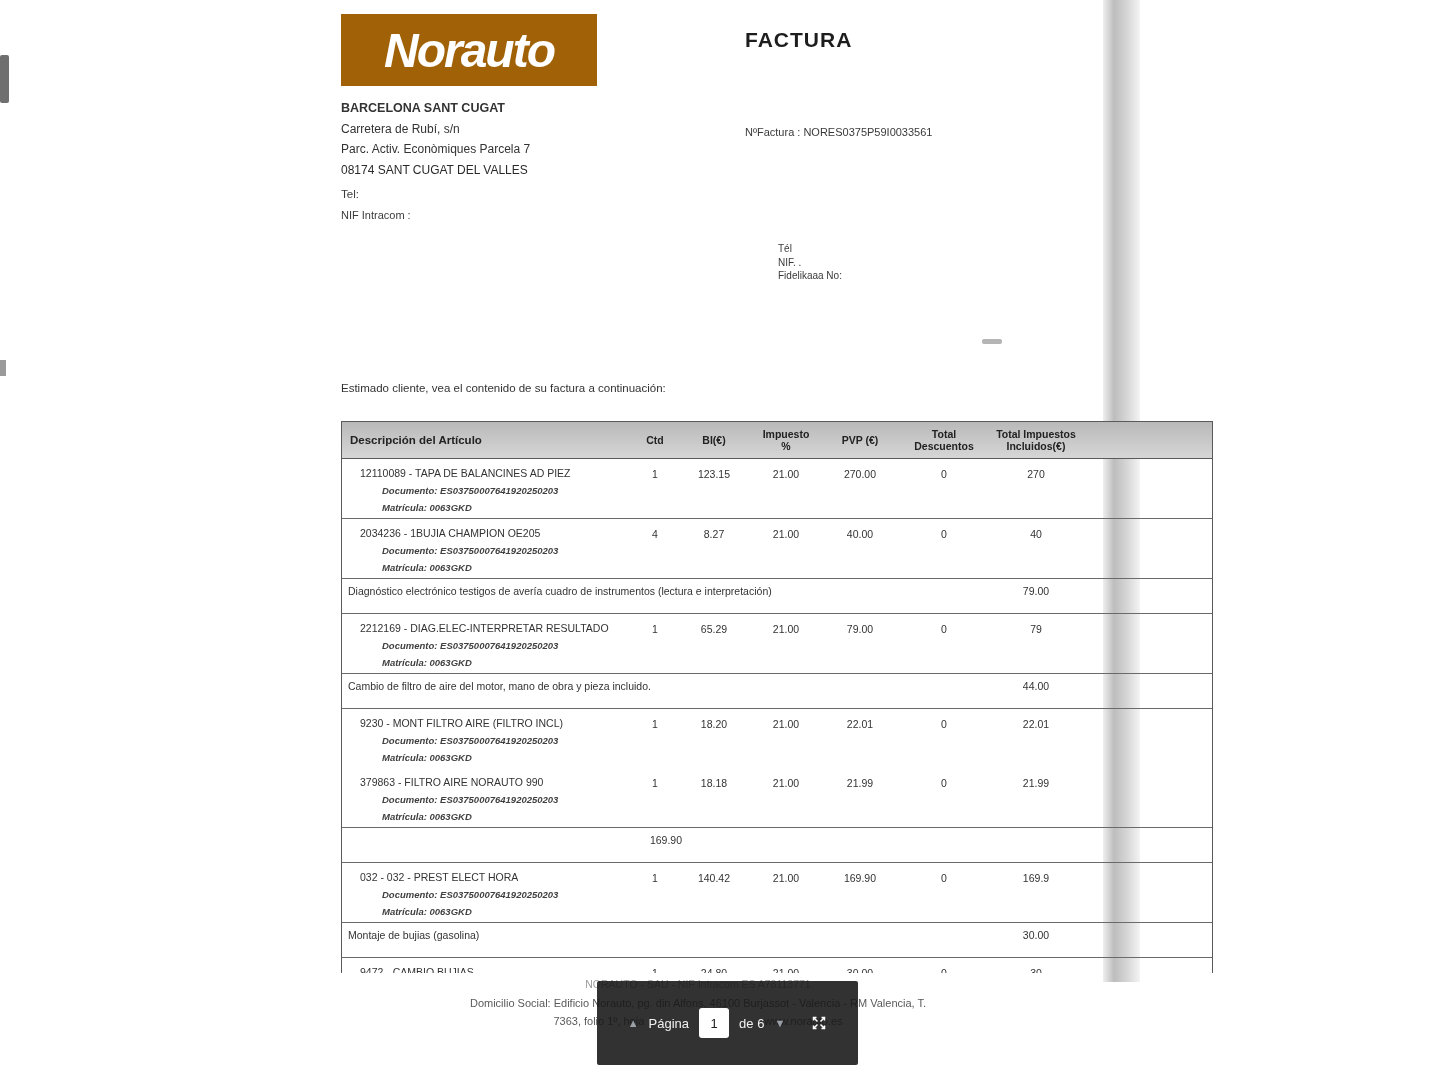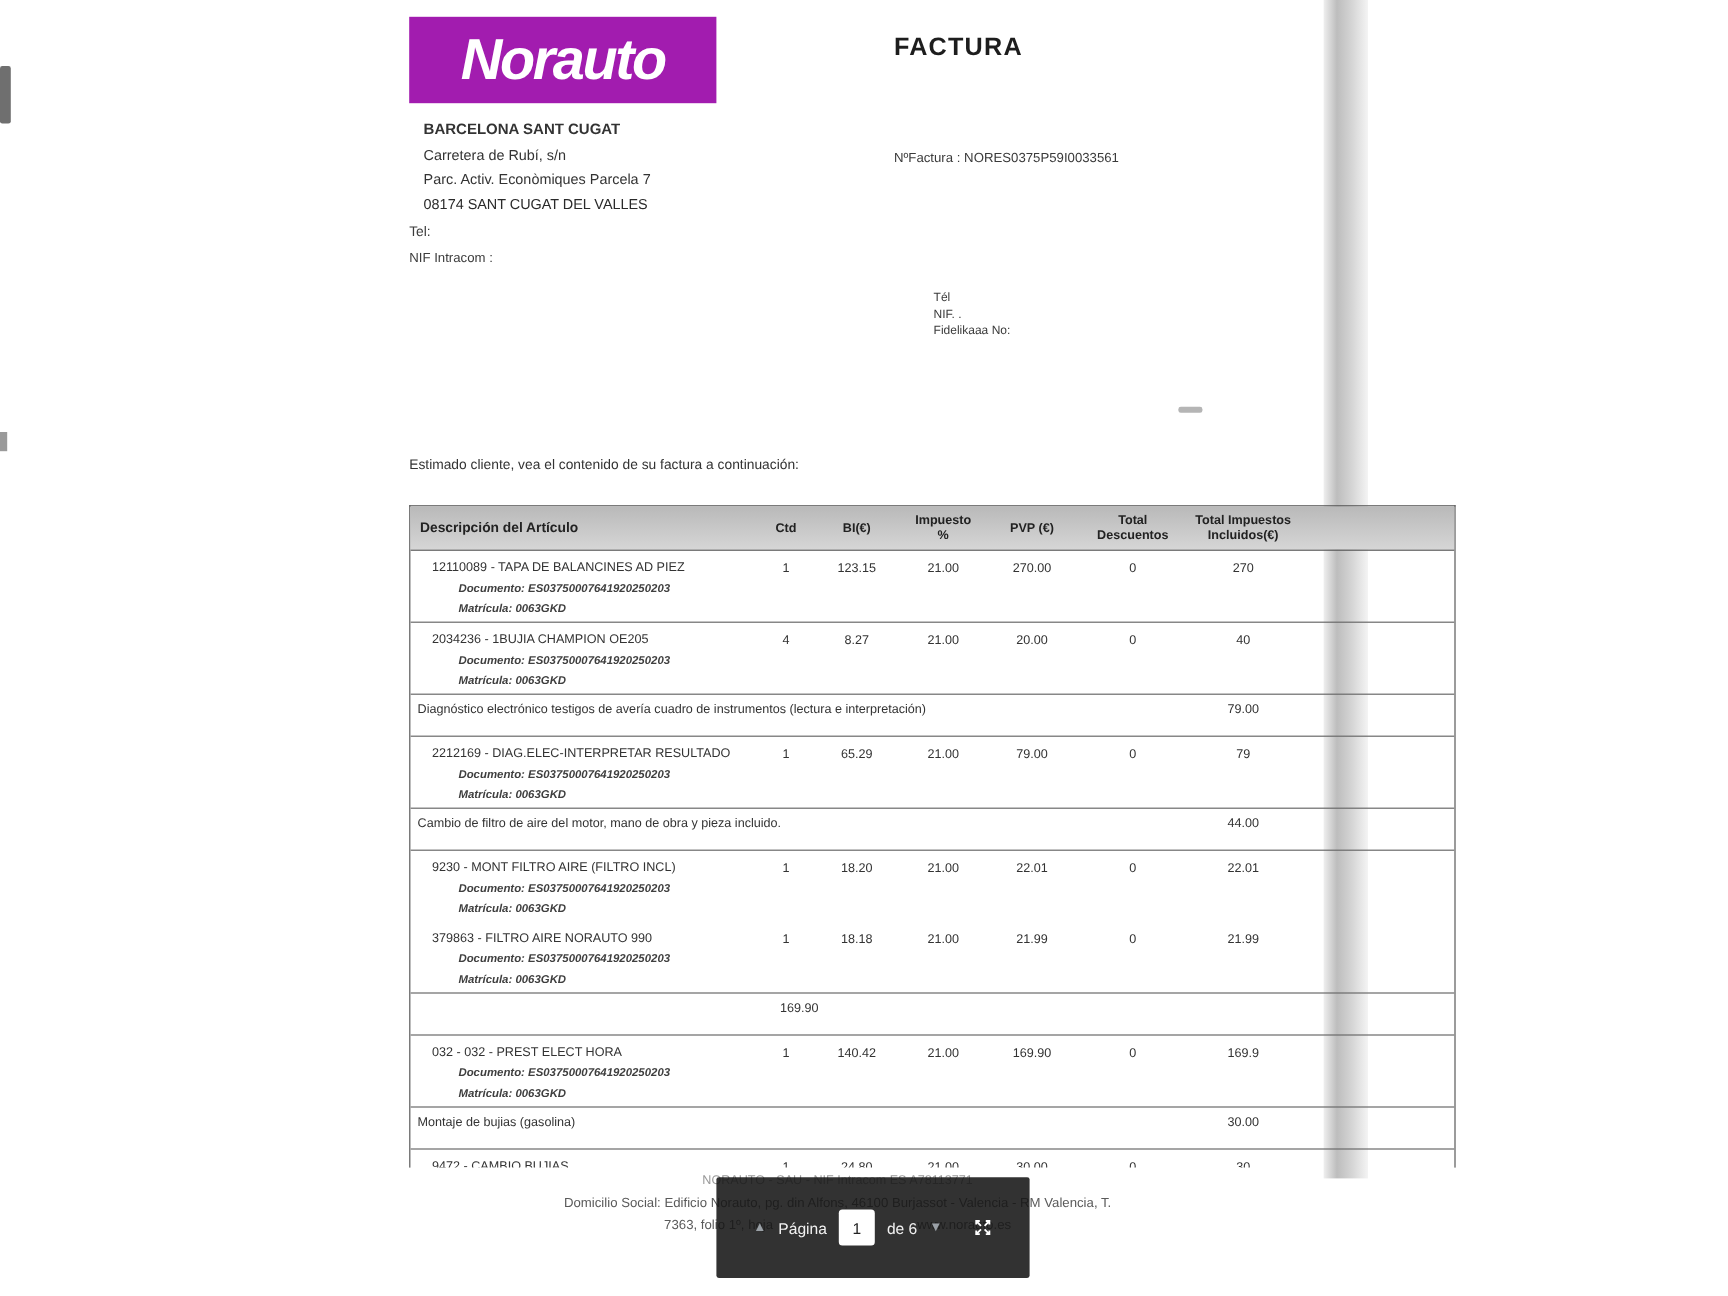--- a/index.html
+++ b/index.html
@@ -11,28 +11,28 @@
   .screen{position:absolute;inset:0;}
 
   
   .scan-band-right{position:absolute;left:1103px;top:0;width:37px;height:982px;
     background:linear-gradient(to right,#efefef,#bdbdbd 30%,#d6d6d6 65%,#f4f4f4);}
   .scan-mark-a{position:absolute;left:0;top:55px;width:9px;height:48px;background:#6f6f6f;border-radius:2px;}
   .scan-mark-b{position:absolute;left:0;top:360px;width:6px;height:16px;background:#9a9a9a;}
   .scan-mark-c{position:absolute;left:982px;top:339px;width:20px;height:5px;background:#b5b5b5;border-radius:2px;}
 
   
-  .logo{position:absolute;left:341px;top:14px;width:256px;height:72px;background:#a21caf;
+  .logo{position:absolute;left:341px;top:14px;width:256px;height:72px;background:#a16207;
     display:flex;align-items:center;justify-content:center;}
   .logo span{color:#fff;font-weight:800;font-style:italic;font-size:48px;letter-spacing:-2px;}
 
   .page-title{position:absolute;left:745px;top:28px;font-size:21px;font-weight:700;color:#1d1d1d;letter-spacing:1px;}
 
   
-  .store{position:absolute;left:341px;top:98px;line-height:20.5px;font-size:12px;color:#333;margin-left:12px;}
+  .store{position:absolute;left:341px;top:98px;line-height:20.5px;font-size:12px;color:#333;}
   .store .name{font-weight:600;font-size:12.5px;}
   .store .bold{font-weight:400;color:#2a2a2a;}
   .tel-label{position:absolute;left:341px;top:188px;font-size:11.5px;}
   .nif-label{position:absolute;left:341px;top:209px;font-size:11px;}
 
   .invoice-number{position:absolute;left:745px;top:126px;font-size:11px;color:#3a3a3a;}
 
   .customer{position:absolute;left:778px;top:242px;font-size:10px;line-height:13.5px;color:#3a3a3a;}
 
   .dates{position:absolute;left:341px;top:312px;font-size:11px;line-height:21px;color:#3a3a3a;}
@@ -141,21 +141,21 @@
         <div class="tgroup">
           <div class="trow">
             <div class="desc-cell">
               <div class="item-desc">2034236 - 1BUJIA CHAMPION OE205</div>
               <div class="item-sub">Documento: ES03750007641920250203</div>
               <div class="item-sub">Matrícula: 0063GKD</div>
             </div>
             <div class="num-cell">4</div>
             <div class="num-cell">8.27</div>
             <div class="num-cell">21.00</div>
-            <div class="num-cell">20.00</div>
+            <div class="num-cell">40.00</div>
             <div class="num-cell">0</div>
             <div class="num-cell">40</div>
           </div>
         </div>
         <div class="tgroup">
           <div class="group-header">
             <span class="gh-text">Diagnóstico electrónico testigos de avería cuadro de instrumentos (lectura e interpretación)</span>
             <span class="gh-total">79.00</span>
           </div>
           <div class="trow">

